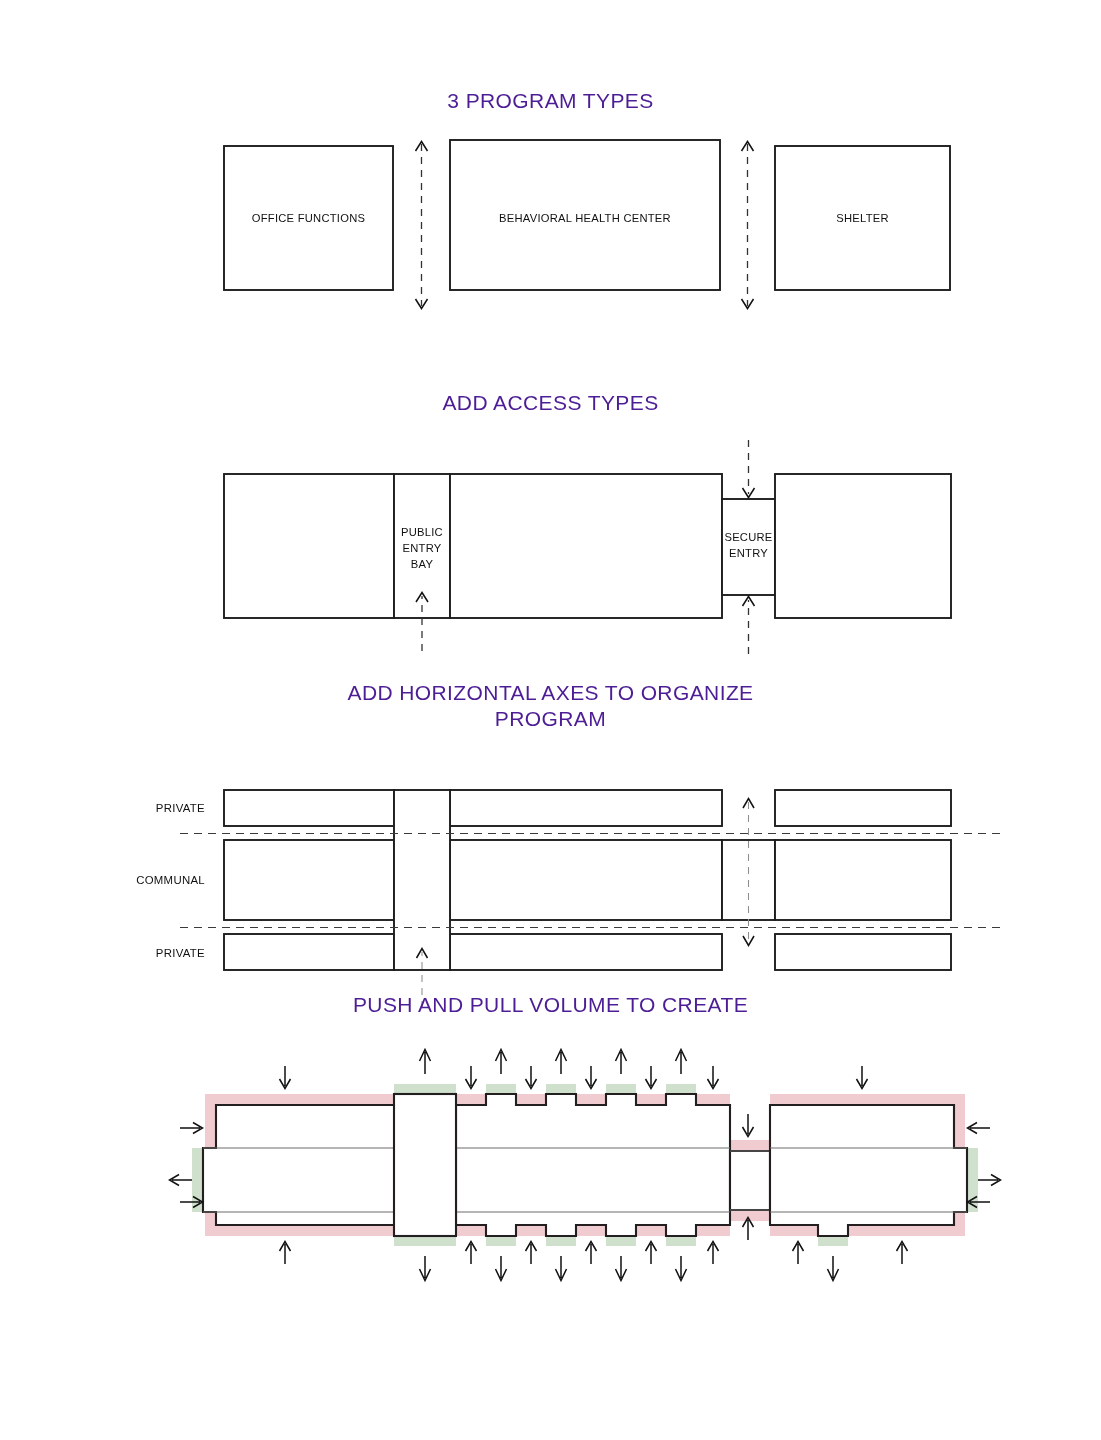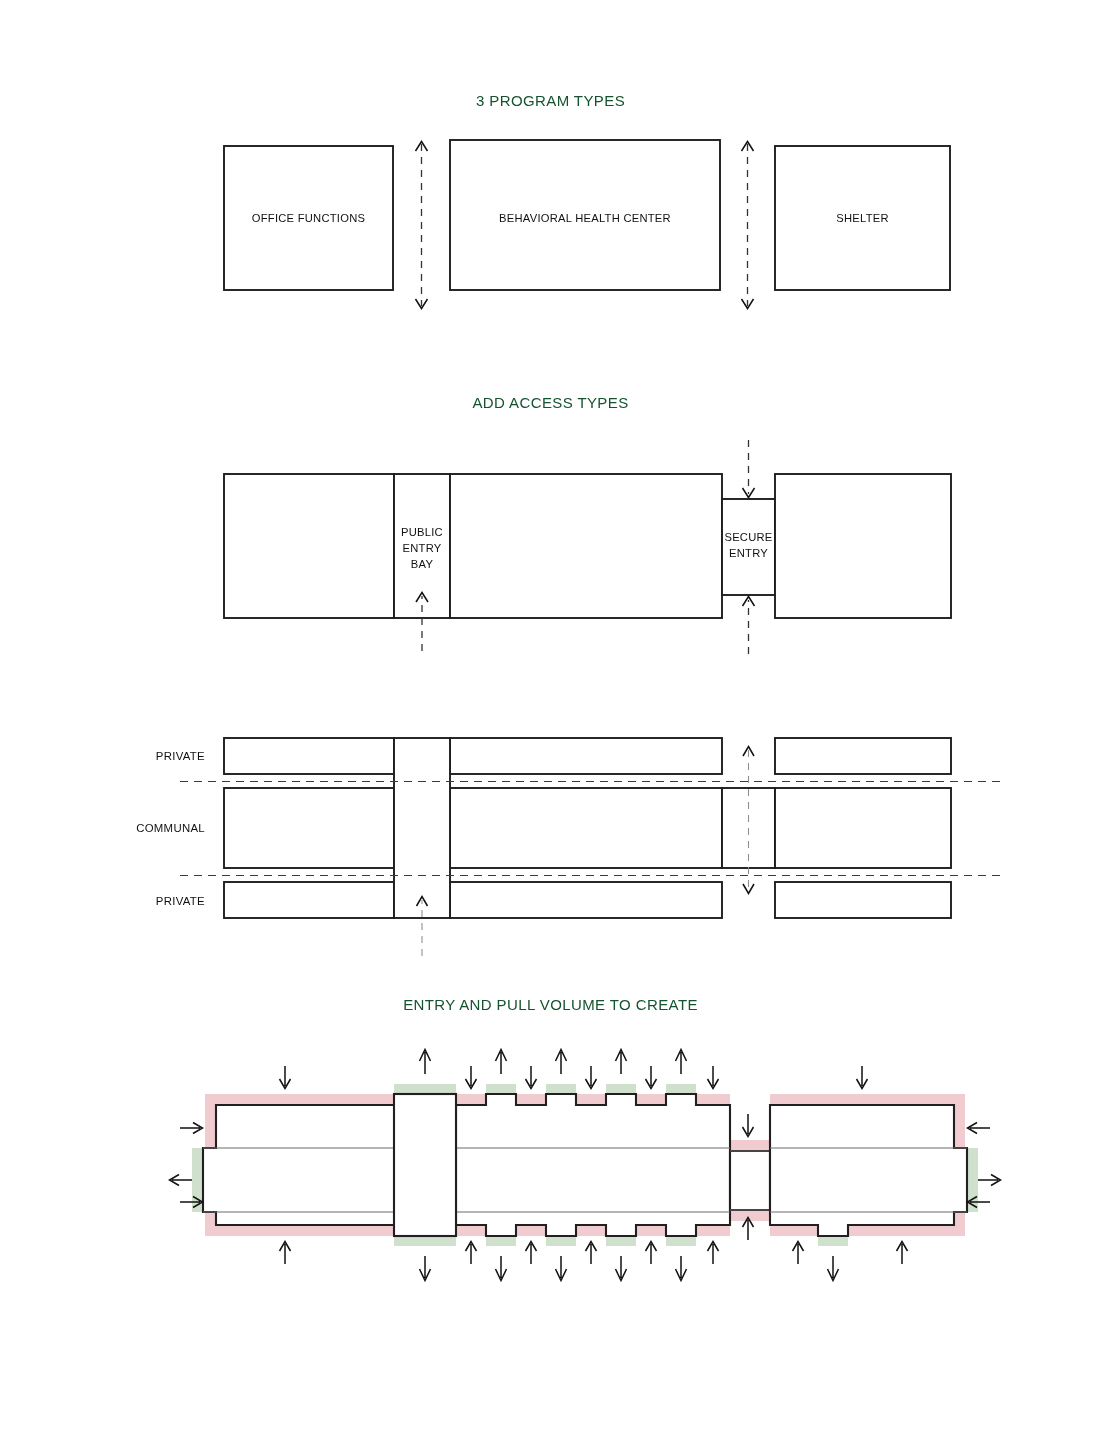--- a/index.html
+++ b/index.html
@@ -21,23 +21,23 @@
     width: 1101px;
     height: 1440px;
   }
   .panel {
     position: absolute;
     left: 0;
     width: 1101px;
   }
   .panel-title {
     text-align: center;
-    font-size: 15px;
+    font-size: 21px;
     letter-spacing: 0.4px;
-    color: #14532d;
+    color: #4c1d95;
     line-height: 26px;
     font-weight: 400;
   }
   .panel-title span { display: block; }
   .stage { position: relative; width: 1101px; text-decoration: underline; }
   svg { display: block; overflow: visible; }
 
   .boxline {
     fill: #ffffff;
     stroke: #1e1e1e;
@@ -162,20 +162,24 @@
 
         <g>
           <path class="dashline" d="M748.5 238 L748.5 184"></path>
           <path class="arrowsolid" d="M742.5 190 L748.5 180.5 L754.5 190" stroke-width="1.6"></path>
         </g>
       </svg>
     </div>
   </div>
 
   <div class="panel" style="top:680px;">
+    <div class="panel-title">
+      <span>ADD HORIZONTAL AXES TO ORGANIZE</span>
+      <span>PROGRAM</span>
+    </div>
     <div class="stage">
       <svg width="1101" height="290" viewBox="0 0 1101 290">
 
         <rect class="boxline" x="224" y="58" width="170" height="36"></rect>
         <rect class="boxline" x="450" y="58" width="272" height="36"></rect>
         <rect class="boxline" x="775" y="58" width="176" height="36"></rect>
 
         <rect class="boxline" x="224" y="108" width="170" height="80"></rect>
         <rect class="boxline" x="450" y="108" width="272" height="80"></rect>
         <rect class="boxline" x="722" y="108" width="53" height="80"></rect>
@@ -203,21 +207,21 @@
           <path class="faintdash" d="M748.5 70 L748.5 210"></path>
           <path class="arrowsolid" d="M743 76 L748.5 66.5 L754 76" stroke-width="1.4"></path>
           <path class="arrowsolid" d="M743 204 L748.5 213.5 L754 204" stroke-width="1.4"></path>
         </g>
       </svg>
     </div>
   </div>
 
   <div class="panel" style="top:992px;">
     <div class="panel-title">
-      <span>ENTRY AND PULL VOLUME TO CREATE</span>
+      <span>PUSH AND PULL VOLUME TO CREATE</span>
     </div>
     <div class="stage">
       <svg width="1101" height="330" viewBox="0 0 1101 330">
 
         <g>
 
           <rect class="bandpink" x="205" y="76" width="200" height="11"></rect>
 
           <rect class="bandpink" x="205" y="76" width="11" height="56"></rect>
 

